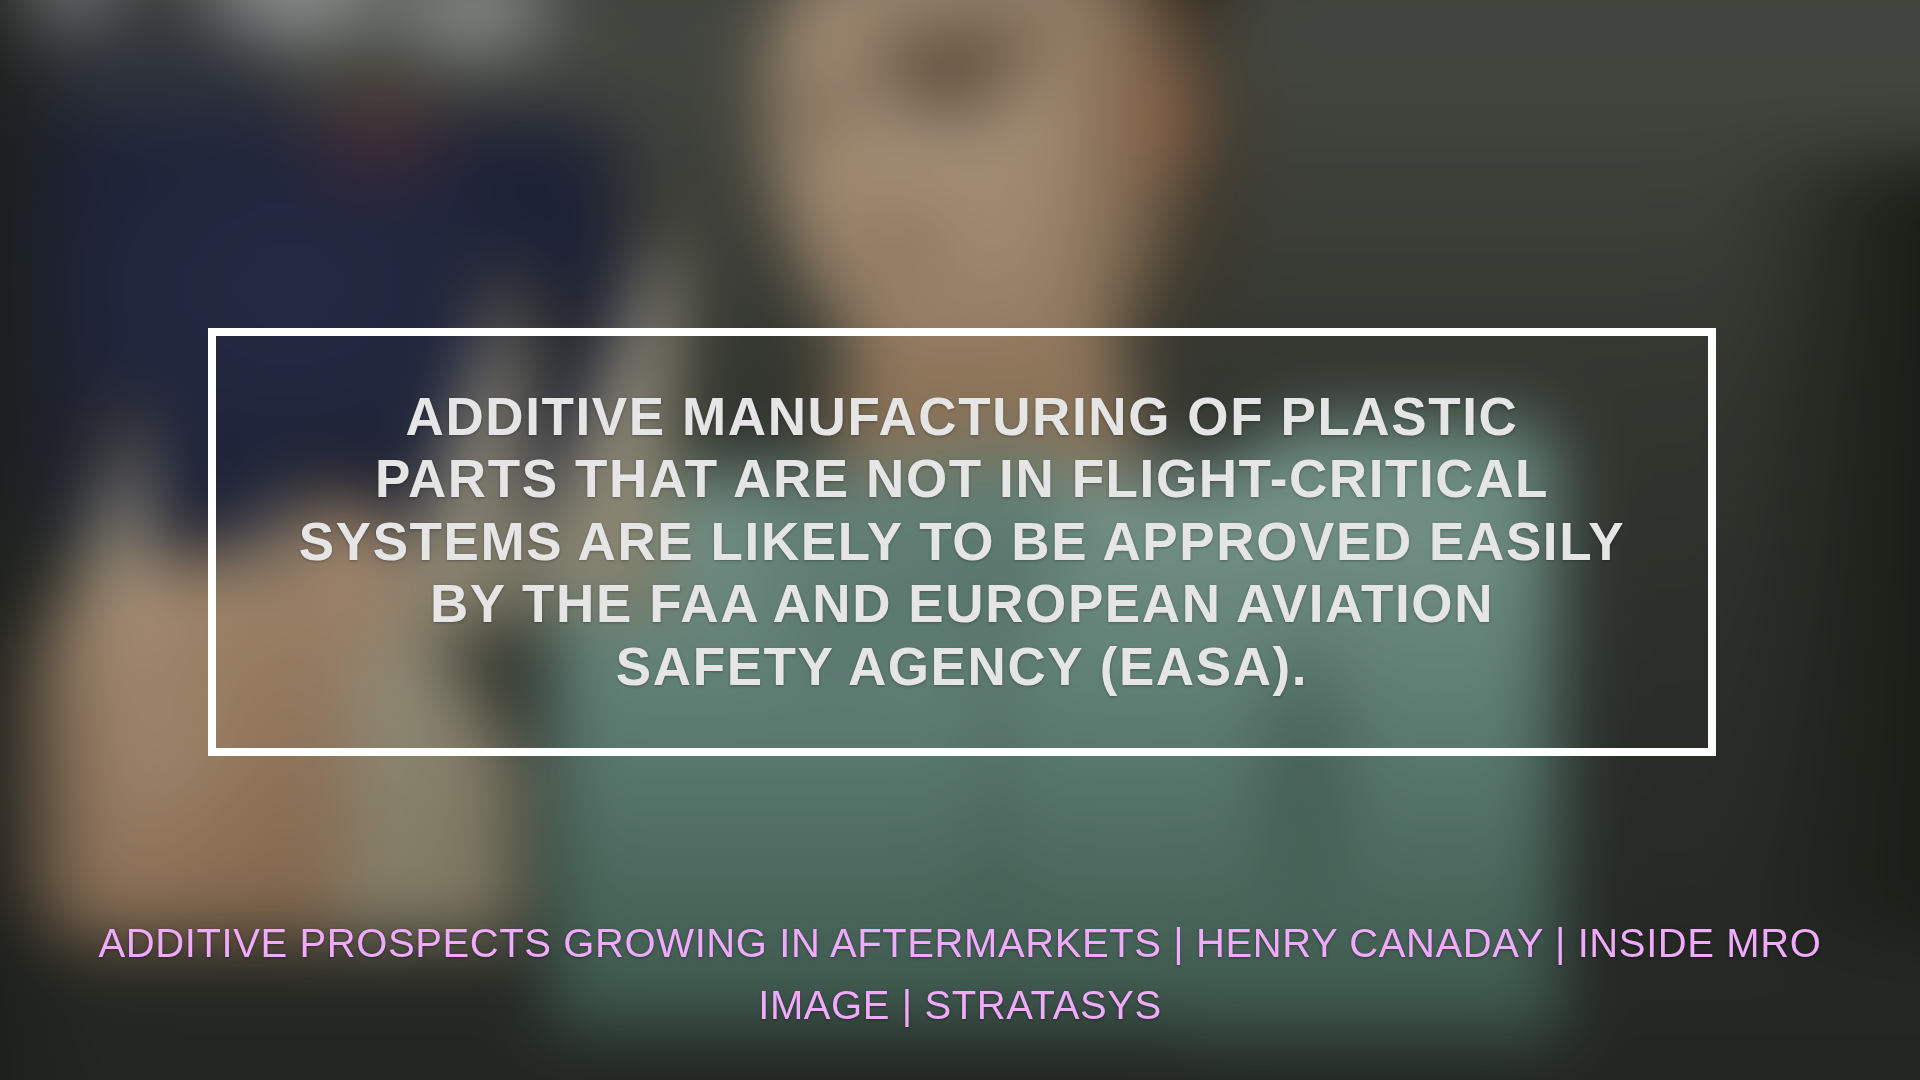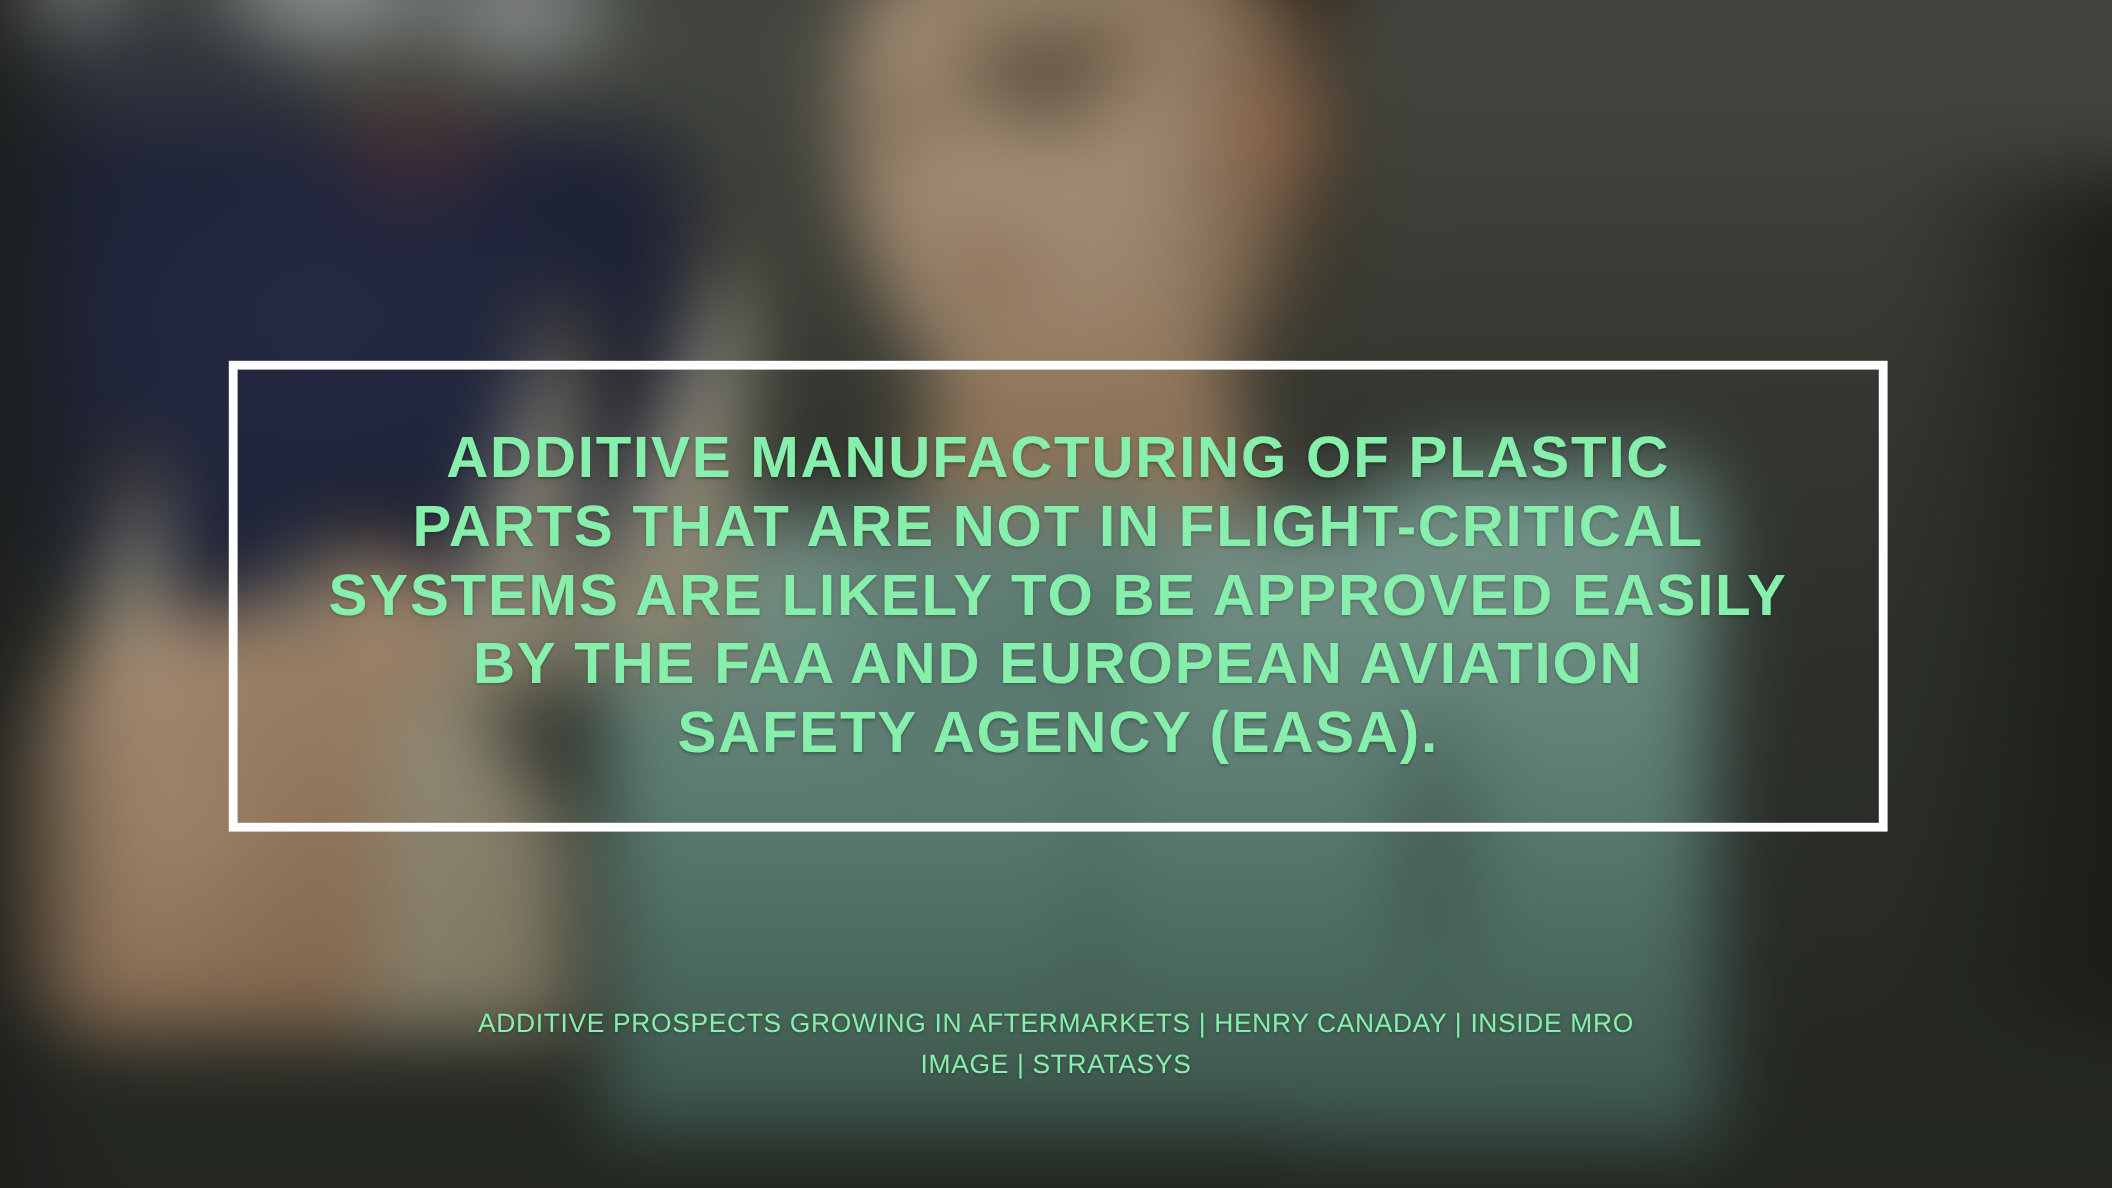--- a/index.html
+++ b/index.html
@@ -329,43 +329,43 @@
     top: 328px;
     width: 1508px;
     height: 428px;
     border: 8px solid #ffffff;
     box-sizing: border-box;
     display: flex;
     align-items: center;
     justify-content: center;
   }
   #quote-text {
-    color: #86efac;
+    color: #e5e5e5;
     font-family: "Liberation Sans", sans-serif;
     font-weight: bold;
     font-size: 53px;
     line-height: 1.18;
     letter-spacing: 1.6px;
     text-align: center;
     white-space: pre-line;
     padding: 0 26px;
     text-shadow: 0 1px 3px rgba(0,0,0,.30);
   }
 
   
   #caption {
     position: absolute;
     left: 0;
     right: 0;
     top: 912px;
     text-align: center;
-    color: #86efac;
+    color: #f0abfc;
     font-family: "Liberation Sans", sans-serif;
     font-weight: normal;
-    font-size: 24px;
+    font-size: 40px;
     line-height: 1.55;
     letter-spacing: 0.6px;
     white-space: pre-line;
     text-shadow: 0 1px 3px rgba(0,0,0,.35);
   }
 </style>
 </head>
 <body>
 
 <div id="quote-card">

